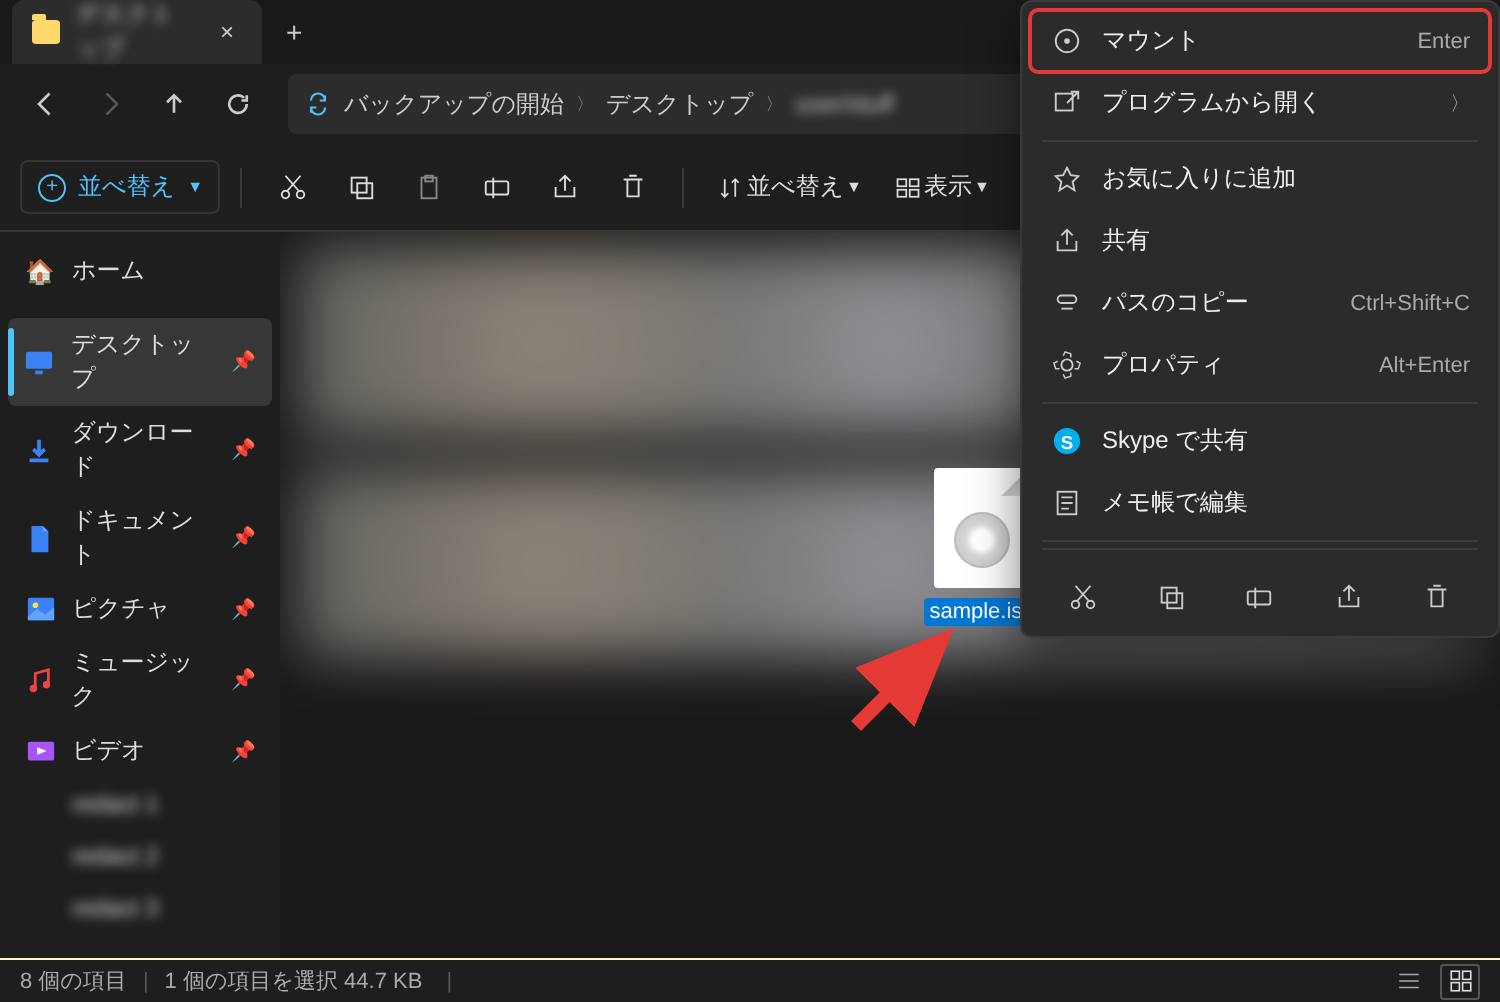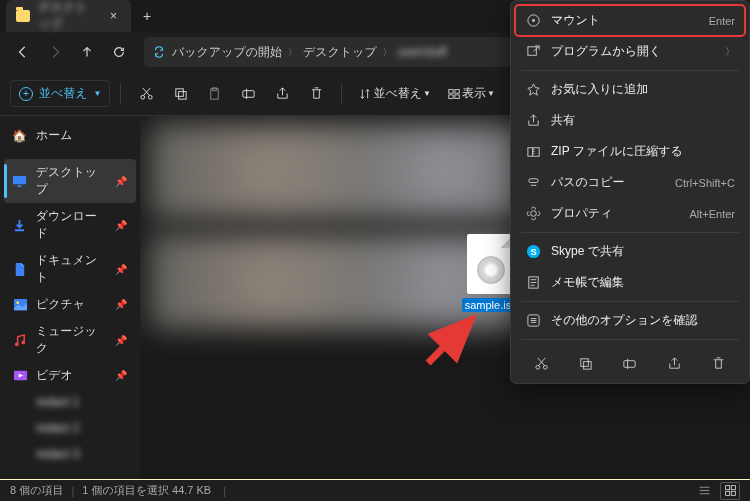--- a/index.html
+++ b/index.html
@@ -322,29 +322,20 @@
     <span class="ctx-icon">
         <svg width="15" height="15" viewBox="0 0 16 16">
           <path d="M3 8 V13 H13 V8 M8 2 V10 M5 5 L8 2 L11 5" stroke="#ccc" fill="none"></path>
         </svg>
       </span>
     <span>共有</span>
   </div>
   <div class="ctx-item">
     <span class="ctx-icon">
         <svg width="15" height="15" viewBox="0 0 16 16">
-          <rect x="2" y="4" width="12" height="9" stroke="#ccc" fill="none"></rect>
-          <path d="M7 4 V13 M7 6 H9 M7 8 H9 M7 10 H9" stroke="#ccc"></path>
-        </svg>
-      </span>
-    <span>ZIP ファイルに圧縮する</span>
-  </div>
-  <div class="ctx-item">
-    <span class="ctx-icon">
-        <svg width="15" height="15" viewBox="0 0 16 16">
           <rect x="3" y="4" width="10" height="4" rx="2" stroke="#ccc" fill="none"></rect>
           <path d="M5 11 H11" stroke="#ccc"></path>
         </svg>
       </span>
     <span>パスのコピー</span>
     <span class="ctx-shortcut">Ctrl+Shift+C</span>
   </div>
   <div class="ctx-item">
     <span class="ctx-icon">
         <svg width="15" height="15" viewBox="0 0 16 16">
@@ -368,29 +359,20 @@
   <div class="ctx-item">
     <span class="ctx-icon">
         <svg width="15" height="15" viewBox="0 0 16 16">
           <rect x="3" y="2" width="10" height="12" stroke="#ccc" fill="none"></rect>
           <path d="M5 5 H11 M5 8 H11 M5 11 H9" stroke="#ccc"></path>
         </svg>
       </span>
     <span>メモ帳で編集</span>
   </div>
   <div class="ctx-sep"></div>
-  <div class="ctx-item">
-    <span class="ctx-icon">
-        <svg width="15" height="15" viewBox="0 0 16 16">
-          <rect x="2" y="2" width="12" height="12" rx="2" stroke="#ccc" fill="none"></rect>
-          <path d="M5 6 H11 M5 8 H11 M5 10 H11" stroke="#ccc"></path>
-        </svg>
-      </span>
-    <span>その他のオプションを確認</span>
-  </div>
   <div class="ctx-sep"></div>
   <div class="ctx-toolbar">
     <div class="ctx-tbtn">
         <svg width="15" height="15" viewBox="0 0 16 16">
           <circle cx="4" cy="12" r="2" stroke="#ccc" fill="none"></circle>
           <circle cx="12" cy="12" r="2" stroke="#ccc" fill="none"></circle>
           <path d="M5 10 L12 2 M11 10 L4 2" stroke="#ccc"></path>
         </svg>
       </div>
     <div class="ctx-tbtn">

